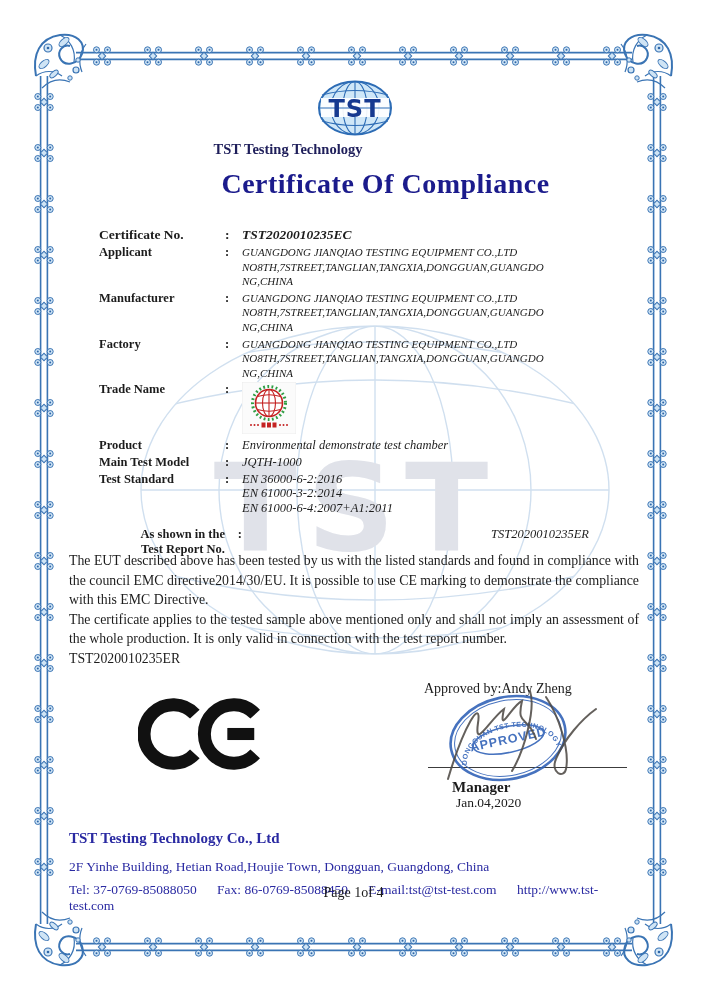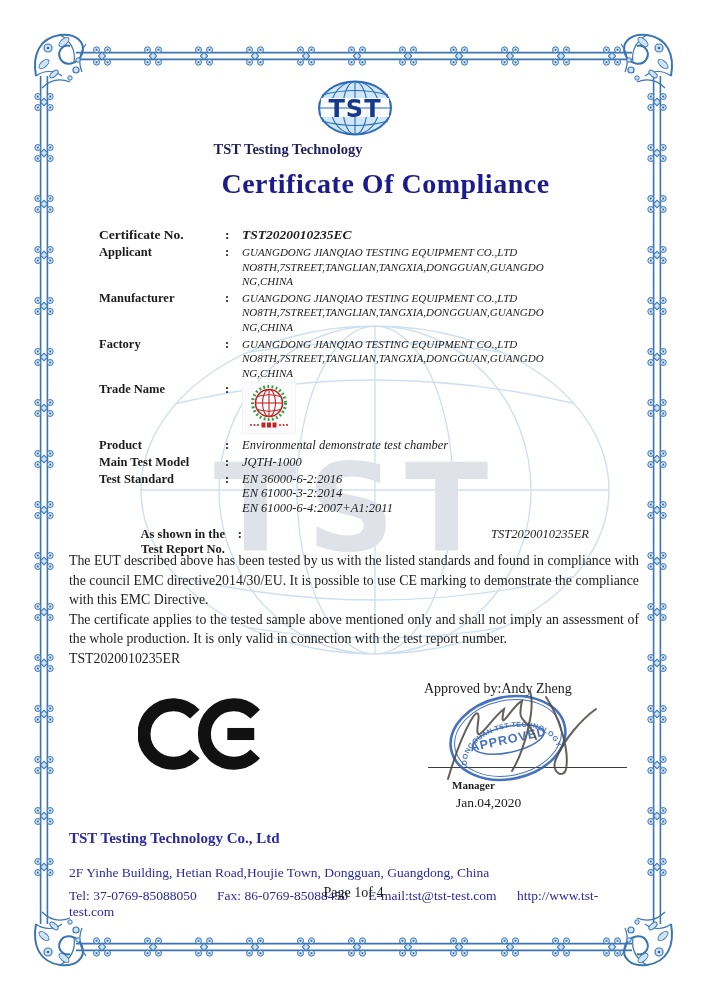--- a/index.html
+++ b/index.html
@@ -35,27 +35,27 @@
   .big .fvalue{font-weight:bold;}
   
   .bodytext{left:69px;top:551px;width:570px;font-size:13.8px;line-height:19.6px;
             text-align:justify;}
   .bodytext p{margin:0;}
   .report-no{text-align:left;}
   
   .approved-by{left:424px;top:665px;font-weight:normal;font-size:14px;margin-top:16px;}
   .sig-line{left:428px;top:767px;width:199px;border-top:1.5px solid #3c3c3c;height:0;}
   .stamp{left:418px;top:681px;}
-  .role{left:452px;top:779px;font-weight:bold;font-size:11px;}
+  .role{left:452px;top:779px;font-weight:bold;font-size:15px;}
   .date{left:456px;top:795px;font-weight:normal;font-size:13.5px;}
   .ce{left:138px;top:695px;}
   
   .footer{left:69px;top:830px;width:580px;color:#2a2aa2;}
   .footer .company{font-weight:bold;font-size:15px;}
-  .footer .address{font-size:13.5px;margin-top:18px;}
+  .footer .address{font-size:13.5px;margin-top:12px;}
   .footer .contacts{font-size:13.5px;margin-top:7px;}
   .footer .contacts span{margin-right:17px;}
   .page-label{left:0;top:885px;width:707px;text-align:center;font-size:14px;color:#1c1c1c;}
 </style>
 </head>
 <body>
 
 <div class="page">
 
   <svg id="borderSvg" width="707" height="1000" viewBox="0 0 707 1000">

